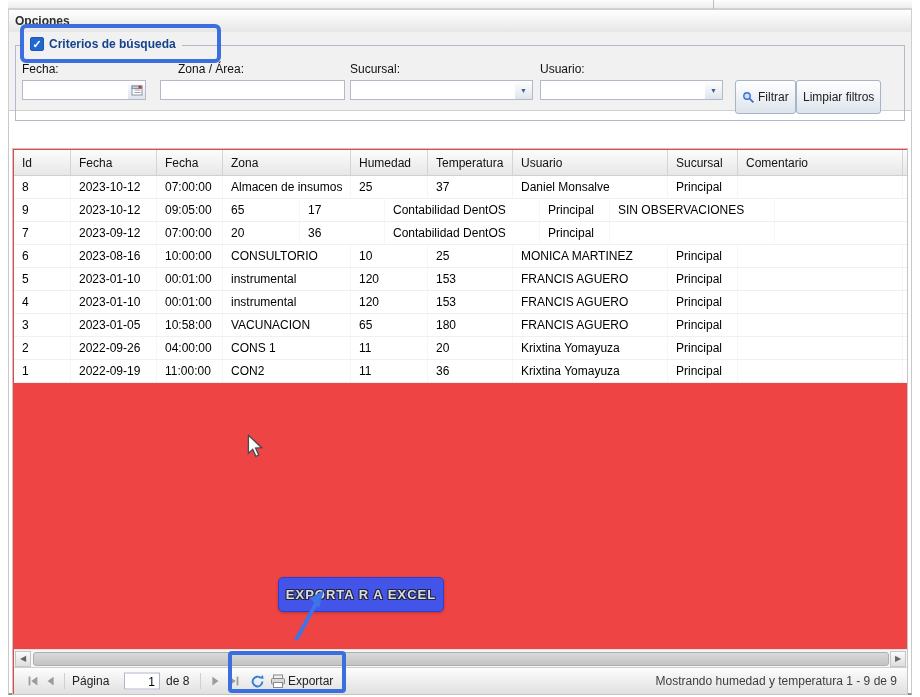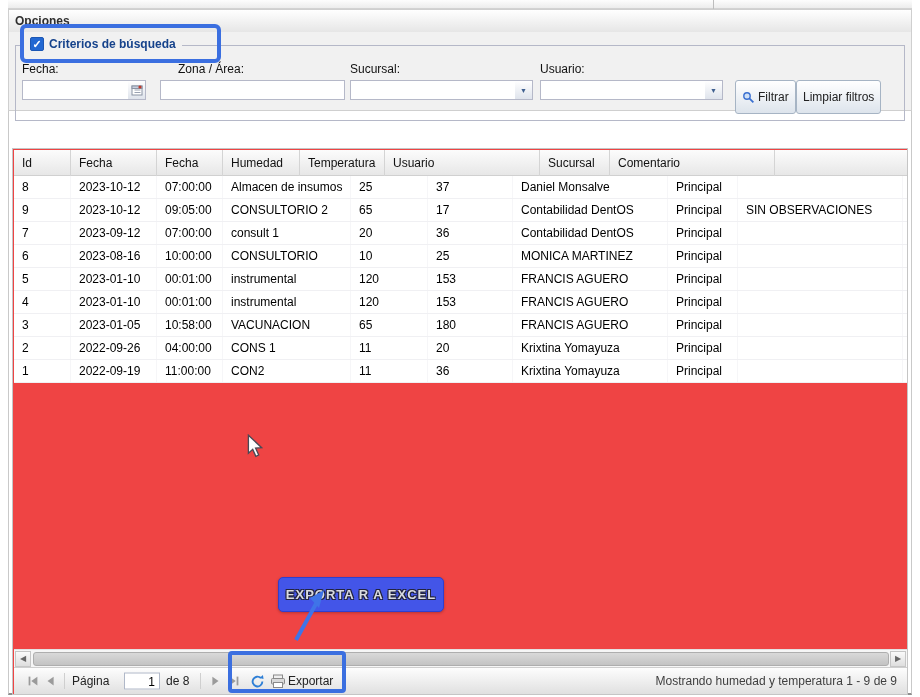--- a/index.html
+++ b/index.html
@@ -134,20 +134,21 @@
   </div>
   <div class="btn" style="left:796px; top:80px;">
     <span>Limpiar filtros</span>
   </div>
 
   <div class="grid">
     <div class="ghead">
         <div class="hc" style="width: 57px;">Id</div>
         <div class="hc" style="width: 86px;">Fecha</div>
         <div class="hc" style="width: 66px;">Fecha</div>
+        <div class="hc" style="width: 128px;">Zona</div>
         <div class="hc" style="width: 77px;">Humedad</div>
         <div class="hc" style="width: 85px;">Temperatura</div>
         <div class="hc" style="width: 155px;">Usuario</div>
         <div class="hc" style="width: 70px;">Sucursal</div>
         <div class="hc" style="width: 165px;">Comentario</div>
       </div>
     <div class="gbody">
         <div class="grow">
           <div class="gc" style="width: 57px;">8</div>
           <div class="gc" style="width: 86px;">2023-10-12</div>
@@ -156,32 +157,30 @@
           <div class="gc" style="width: 77px;">25</div>
           <div class="gc" style="width: 85px;">37</div>
           <div class="gc" style="width: 155px;">Daniel Monsalve</div>
           <div class="gc" style="width: 70px;">Principal</div>
           <div class="gc" style="width: 165px;"></div>
         </div>
         <div class="grow">
           <div class="gc" style="width: 57px;">9</div>
           <div class="gc" style="width: 86px;">2023-10-12</div>
           <div class="gc" style="width: 66px;">09:05:00</div>
-          <div class="gc" style="width: 128px;">CONSULTORIO 2</div>
           <div class="gc" style="width: 77px;">65</div>
           <div class="gc" style="width: 85px;">17</div>
           <div class="gc" style="width: 155px;">Contabilidad DentOS</div>
           <div class="gc" style="width: 70px;">Principal</div>
           <div class="gc" style="width: 165px;">SIN OBSERVACIONES</div>
         </div>
         <div class="grow">
           <div class="gc" style="width: 57px;">7</div>
           <div class="gc" style="width: 86px;">2023-09-12</div>
           <div class="gc" style="width: 66px;">07:00:00</div>
-          <div class="gc" style="width: 128px;">consult 1</div>
           <div class="gc" style="width: 77px;">20</div>
           <div class="gc" style="width: 85px;">36</div>
           <div class="gc" style="width: 155px;">Contabilidad DentOS</div>
           <div class="gc" style="width: 70px;">Principal</div>
           <div class="gc" style="width: 165px;"></div>
         </div>
         <div class="grow">
           <div class="gc" style="width: 57px;">6</div>
           <div class="gc" style="width: 86px;">2023-08-16</div>
           <div class="gc" style="width: 66px;">10:00:00</div>

